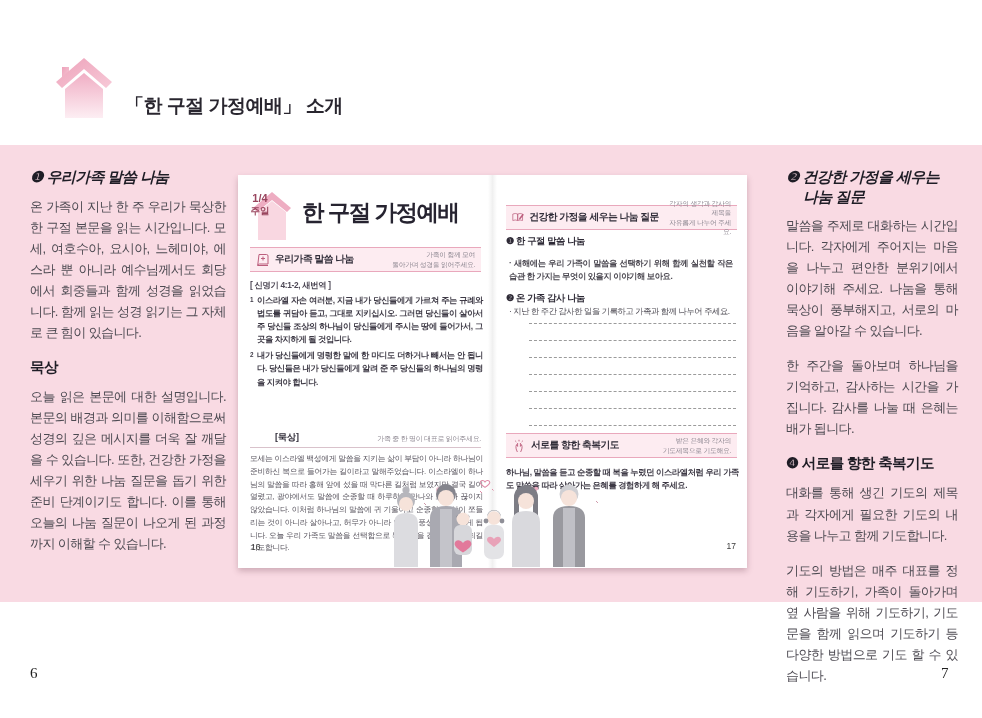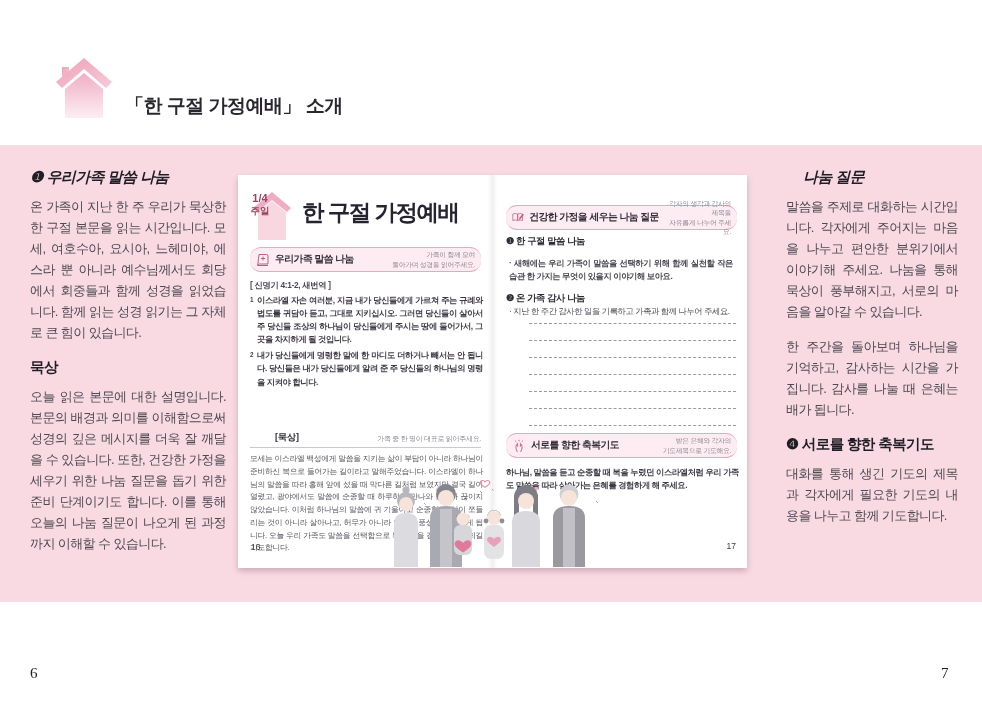--- a/index.html
+++ b/index.html
@@ -27,21 +27,21 @@
   .pg{position:absolute;top:0;width:254px;height:318px;}
   .pg-l{left:0;}  .pg-r{left:255px;}
   .week-badge{position:absolute;left:12px;top:15px;width:44px;height:52px;}
   .week-txt{position:absolute;width:44px;text-align:center;color:#99455e;font-weight:800;}
   .week-top{top:17px;font-size:11px;}
   .week-bot{top:30px;font-size:9.5px;}
   .pg-title{position:absolute;left:64px;top:22px;font-size:22.5px;font-weight:800;
             color:#262330;letter-spacing:-1.5px;margin:0;}
   .bar{position:absolute;display:flex;align-items:center;gap:5px;background:#fdecf1;
        border-top:1px solid #e9a8bc;border-bottom:1px solid #e9a8bc;
-       padding:2px 6px;box-sizing:border-box;height:25px;width:231px;border-radius:11px;}
+       padding:2px 6px;box-sizing:border-box;height:25px;width:231px;}
   .bar-label{font-size:9.8px;font-weight:800;color:#322e3a;letter-spacing:-0.5px;white-space:nowrap;}
   .bar-note{margin-left:auto;text-align:right;font-size:6.8px;color:#8d8791;line-height:1.35;letter-spacing:-0.3px;}
   .bar-l1{left:12px;top:72px;}
   .bar-r1{left:13px;top:30px;}
   .bar-r2{left:13px;top:258px;}
   .scrip{position:absolute;left:12px;top:105px;font-size:8.3px;font-weight:700;color:#4c4754;letter-spacing:-0.3px;}
   .verses{position:absolute;left:12px;top:119px;width:233px;}
   .verse{position:relative;padding-left:7px;font-size:8.3px;font-weight:600;color:#3e3a46;
          line-height:1.58;text-align:justify;letter-spacing:-0.4px;margin-bottom:3px;}
   .vnum{position:absolute;left:0;top:1px;font-size:6.3px;font-weight:600;color:#3e3a46;}
@@ -237,24 +237,26 @@
           <circle cx="185" cy="19" r="9.5" fill="#cfcfd3"></circle>
           <circle cx="185" cy="23" r="8" fill="#f6e3da"></circle>
           <path d="M169 92 V43 q0-12 16-12 q16 0 16 12 V92 z" fill="#99999f"></path>
           <path d="M179 33 h12 V92 h-12 z" fill="#c0c0c6"></path>
         </g>
       </svg>
     </div>
 
     <aside class="col col-right">
       <h2>
+        <div>❷ 건강한 가정을 세우는</div>
         <div class="h2line2">나눔 질문</div>
       </h2>
       <p>말씀을 주제로 대화하는 시간입니다. 각자에게 주어지는 마음을 나누고 편안한 분위기에서 이야기해 주세요. 나눔을 통해 묵상이 풍부해지고, 서로의 마음을 알아갈 수 있습니다.</p>
       <p>한 주간을 돌아보며 하나님을 기억하고, 감사하는 시간을 가집니다. 감사를 나눌 때 은혜는 배가 됩니다.</p>
       <h3>❹ 서로를 향한 축복기도</h3>
       <p>대화를 통해 생긴 기도의 제목과 각자에게 필요한 기도의 내용을 나누고 함께 기도합니다.</p>
+      <p>기도의 방법은 매주 대표를 정해 기도하기, 가족이 돌아가며 옆 사람을 위해 기도하기, 기도문을 함께 읽으며 기도하기 등 다양한 방법으로 기도 할 수 있습니다.</p>
     </aside>
   </div>
 
   <div class="fno fno-l">6</div>
   <div class="fno fno-r">7</div>
 </div>
 
 </body></html>

